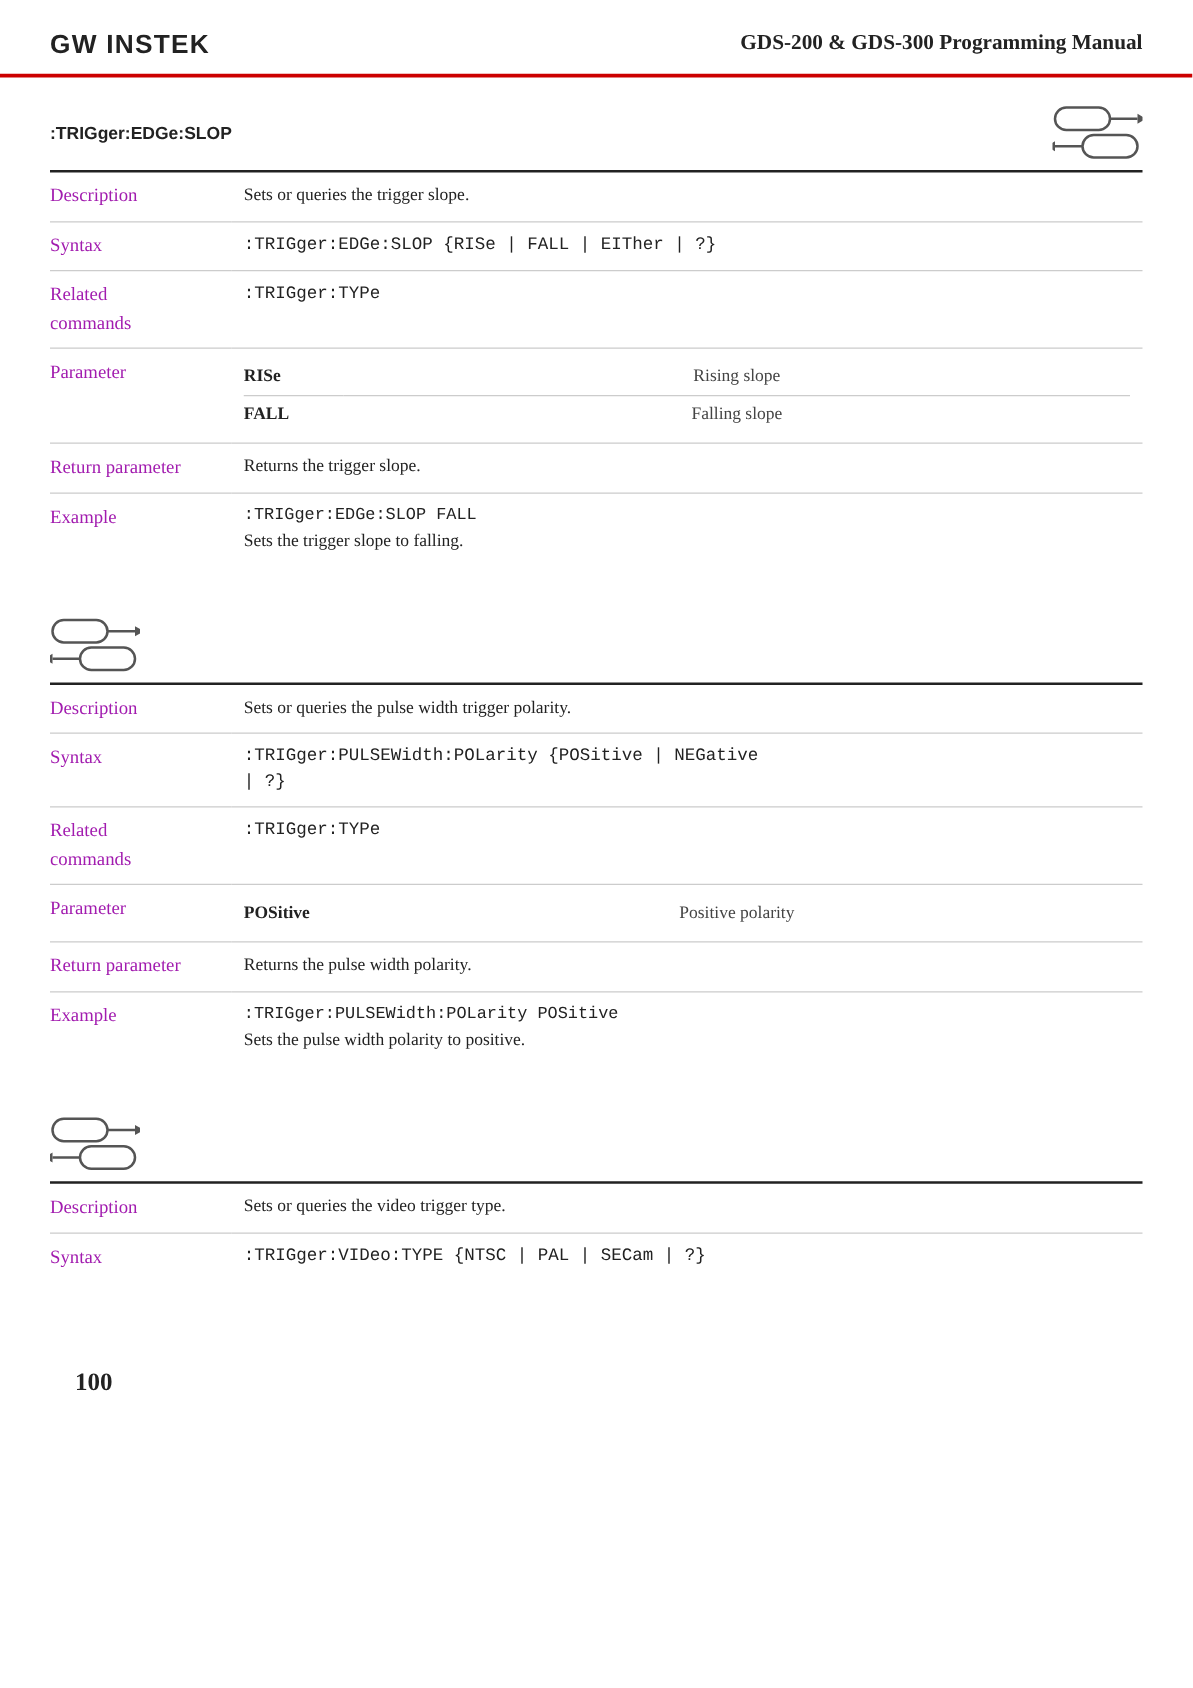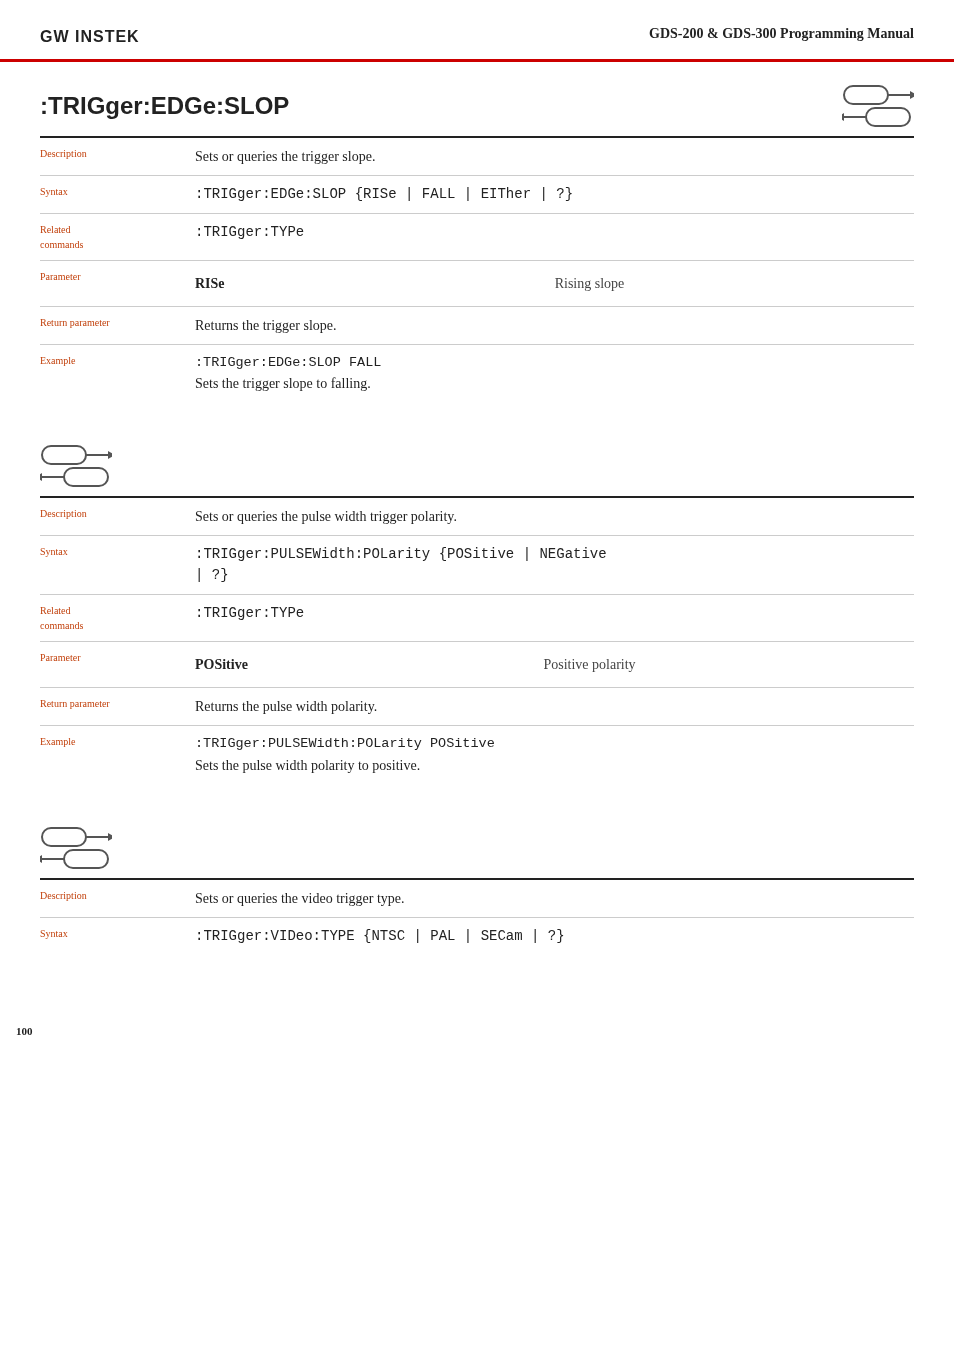--- a/index.html
+++ b/index.html
@@ -14,21 +14,21 @@
 
     
     .header {
       display: flex;
       justify-content: space-between;
       align-items: center;
       padding: 18px 40px 10px 40px;
       border-bottom: 3px solid #c00;
     }
     .manual-title {
-      font-size: 14px;
+      font-size: 17px;
       font-weight: bold;
       color: #222;
     }
 
     
     .page-content {
       padding: 10px 40px 30px 40px;
     }
 
     
@@ -39,21 +39,21 @@
     
     .section-header {
       display: flex;
       align-items: center;
       justify-content: space-between;
       padding: 10px 0 6px 0;
       border-bottom: 2px solid #222;
       margin-bottom: 0;
     }
     .section-title {
-      font-size: 24px;
+      font-size: 14px;
       font-weight: bold;
       color: #222;
       font-family: Arial, sans-serif;
     }
 
     
     .osc-icon {
       display: flex;
       flex-direction: column;
       align-items: flex-end;
@@ -75,22 +75,22 @@
       border-bottom: none;
     }
     .cmd-table td {
       padding: 8px 10px;
       vertical-align: top;
       font-size: 14px;
       line-height: 1.5;
     }
     .cmd-table td:first-child {
       width: 145px;
-      color: #c2410c;
-      font-size: 10px;
+      color: #a21caf;
+      font-size: 15px;
       padding-left: 0;
       white-space: nowrap;
     }
     .cmd-table td:nth-child(2) {
       color: #222;
     }
 
     
     .param-table {
       width: 100%;
@@ -114,38 +114,38 @@
 
     
     .code {
       font-family: 'Courier New', monospace;
       font-size: 13.5px;
     }
 
     
     .page-number {
       font-weight: bold;
-      font-size: 11px;
-      padding: 10px 16px;
+      font-size: 20px;
+      padding: 10px 60px;
     }
 
     
     .logo-text {
       font-family: Arial Black, Arial, sans-serif;
       font-size: 26px;
       font-weight: 900;
       letter-spacing: 1px;
     }
   </style>
 </head>
 <body>
 
 <div class="header">
   <div class="logo-text">
-    <span style="font-size:16px; font-weight:900; font-family: Arial Black, Arial, sans-serif; letter-spacing:1px;text-align:center;">GW INSTEK</span>
+    <span style="font-size:21px; font-weight:900; font-family: Arial Black, Arial, sans-serif; letter-spacing:1px;text-align:center;">GW INSTEK</span>
   </div>
   <div class="manual-title">GDS-200 &amp; GDS-300 Programming Manual</div>
 </div>
 
 <div class="page-content">
 
   <div class="section">
     <div class="section-header">
       <div class="section-title">:TRIGger:EDGe:SLOP</div>
 
@@ -178,20 +178,24 @@
           <td class="code">:TRIGger:TYPe</td>
         </tr>
         <tr>
           <td>Parameter</td>
           <td>
             <table class="param-table">
               <tbody>
                 <tr>
                   <td>RISe</td>
                   <td>Rising slope</td>
+                </tr>
+                <tr>
+                  <td>FALL</td>
+                  <td>Falling slope</td>
                 </tr>
               </tbody>
             </table>
           </td>
         </tr>
         <tr>
           <td>Return parameter</td>
           <td>Returns the trigger slope.</td>
         </tr>
         <tr>

